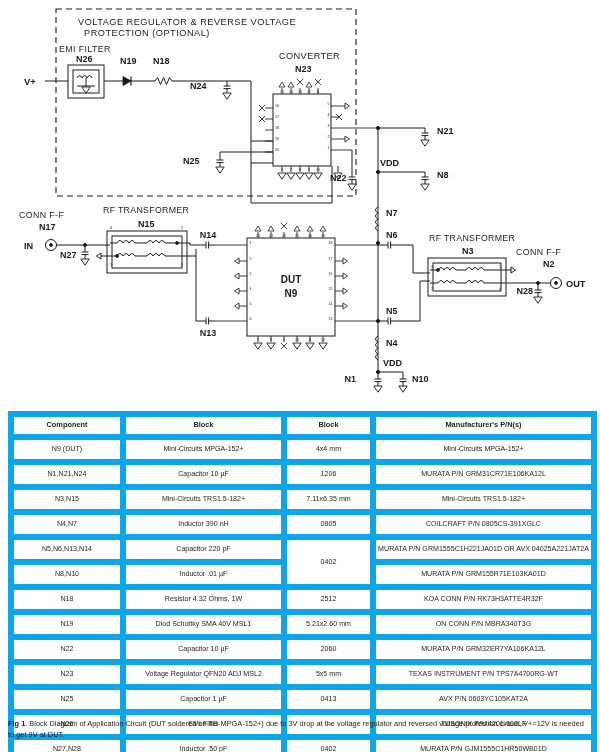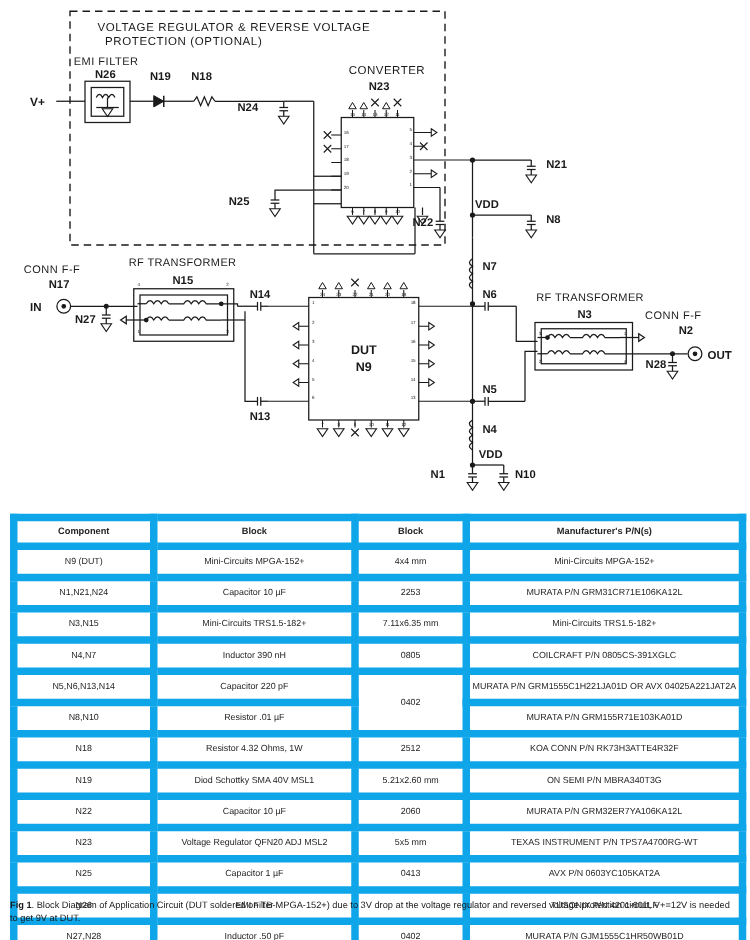--- a/index.html
+++ b/index.html
@@ -497,21 +497,21 @@
       <tbody>
         <tr>
           <td class="comp">N9 (DUT)</td>
           <td>Mini-Circuits MPGA-152+</td>
           <td>4x4 mm</td>
           <td>Mini-Circuits MPGA-152+</td>
         </tr>
         <tr>
           <td class="comp">N1,N21,N24</td>
           <td>Capacitor 10 µF</td>
-          <td>2253</td>
+          <td>1206</td>
           <td>MURATA P/N GRM31CR71E106KA12L</td>
         </tr>
         <tr>
           <td class="comp">N3,N15</td>
           <td>Mini-Circuits TRS1.5-182+</td>
           <td>7.11x6.35 mm</td>
           <td>Mini-Circuits TRS1.5-182+</td>
         </tr>
         <tr>
           <td class="comp">N4,N7</td>
@@ -520,34 +520,34 @@
           <td>COILCRAFT P/N 0805CS-391XGLC</td>
         </tr>
         <tr>
           <td class="comp">N5,N6,N13,N14</td>
           <td>Capacitor 220 pF</td>
           <td rowspan="2">0402</td>
           <td class="two-line">MURATA P/N GRM1555C1H221JA01D OR AVX 04025A221JAT2A</td>
         </tr>
         <tr>
           <td class="comp">N8,N10</td>
-          <td>Resistor .01 µF</td>
+          <td>Inductor .01 µF</td>
           <td>MURATA P/N GRM155R71E103KA01D</td>
         </tr>
         <tr>
           <td class="comp">N18</td>
           <td>Resistor 4.32 Ohms, 1W</td>
           <td>2512</td>
           <td>KOA CONN P/N RK73H3ATTE4R32F</td>
         </tr>
         <tr>
           <td class="comp">N19</td>
           <td>Diod Schottky SMA 40V MSL1</td>
           <td>5.21x2.60 mm</td>
-          <td>ON SEMI P/N MBRA340T3G</td>
+          <td>ON CONN P/N MBRA340T3G</td>
         </tr>
         <tr>
           <td class="comp">N22</td>
           <td>Capacitor 10 µF</td>
           <td>2060</td>
           <td>MURATA P/N GRM32ER7YA106KA12L</td>
         </tr>
         <tr>
           <td class="comp">N23</td>
           <td>Voltage Regulator QFN20 ADJ MSL2</td>

